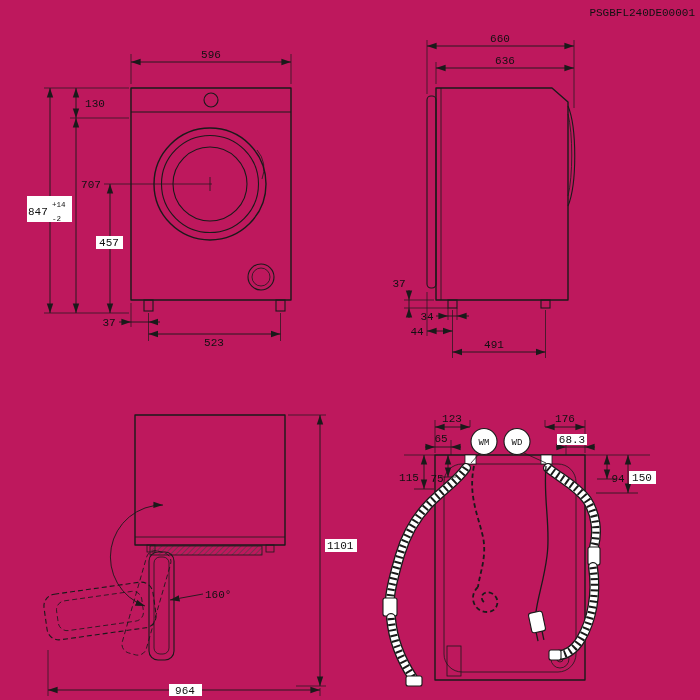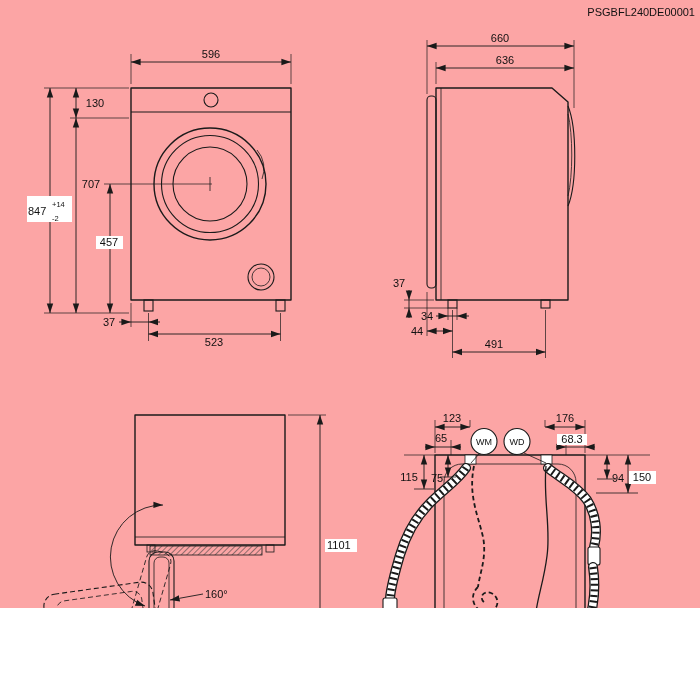--- a/index.html
+++ b/index.html
@@ -1,16 +1,16 @@
 <!DOCTYPE html>
 <html><head>
 <meta charset="utf-8">
 <style>
   html,body{margin:0;padding:0;background:#fff}
-  .page{width:700px;height:608px;background:#fca5a5;position:relative;font-family:Liberation Sans, sans-serif}
+  .page{width:700px;height:700px;background:#be185d;position:relative;font-family:Liberation Mono, monospace}
   svg{display:block}
   .outline{fill:none;stroke:#1a1a1a;stroke-width:1.4;stroke-linejoin:round}
   .mid{fill:none;stroke:#1a1a1a;stroke-width:1.1}
   .thin{fill:none;stroke:#1a1a1a;stroke-width:0.8}
   .dim{fill:none;stroke:#1a1a1a;stroke-width:0.9}
   .ext{fill:none;stroke:#1a1a1a;stroke-width:0.7}
   .dash{stroke-dasharray:5 3}
   .dashhose{fill:none;stroke:#1a1a1a;stroke-width:1.8;stroke-dasharray:4.5 3}
   .cord{fill:none;stroke:#1a1a1a;stroke-width:1.3}
   .hose-o{fill:none;stroke:#1a1a1a;stroke-width:10;stroke-linecap:round}

